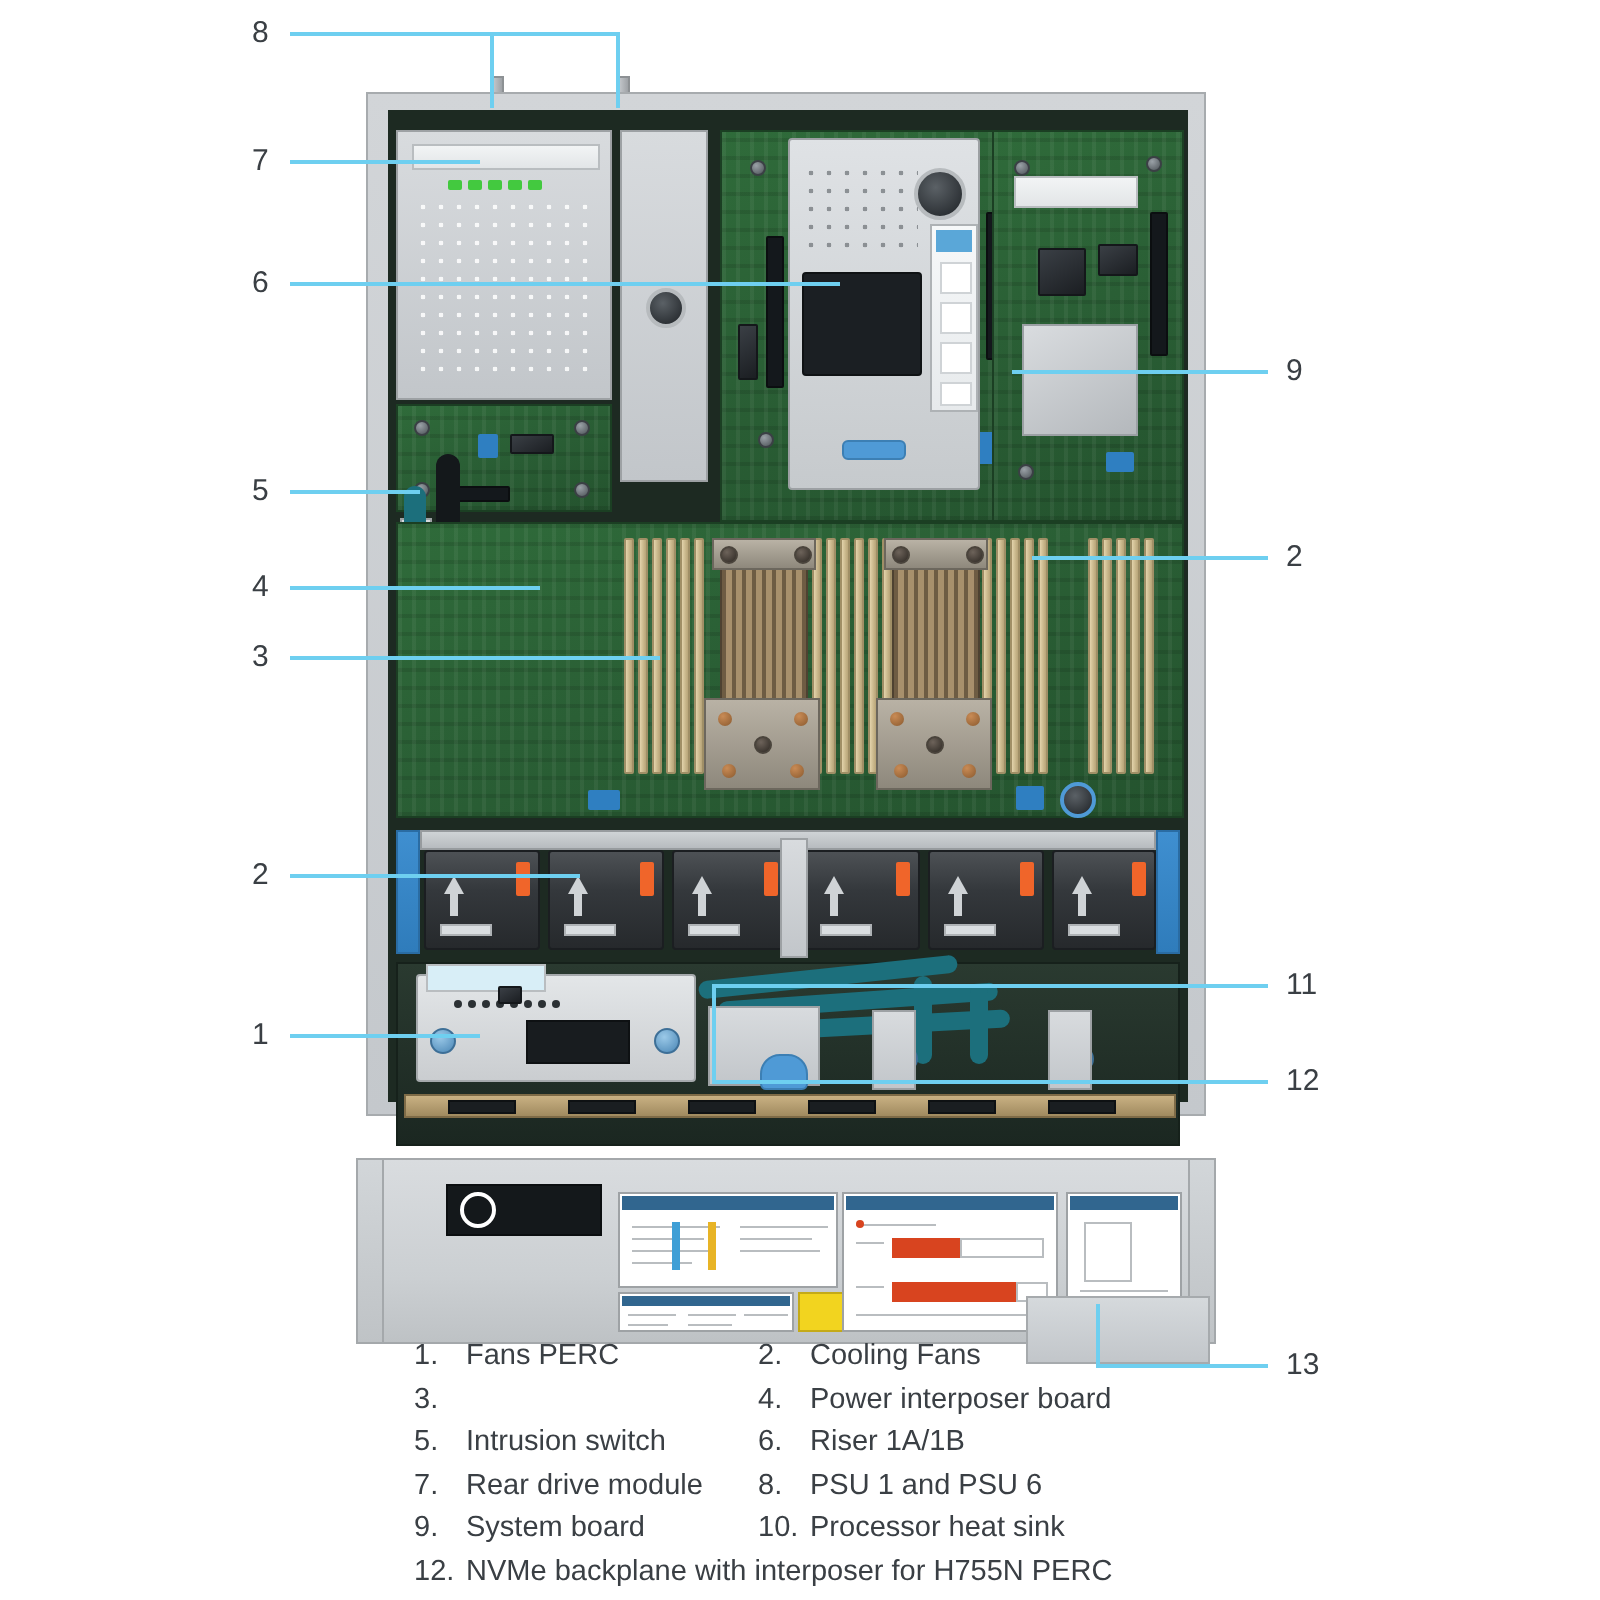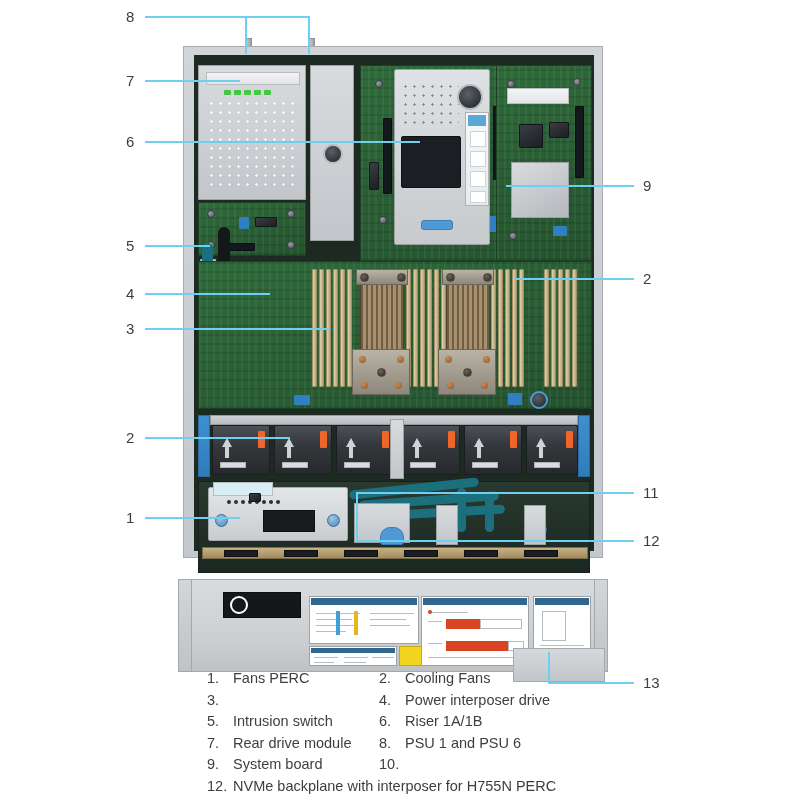--- a/index.html
+++ b/index.html
@@ -787,21 +787,21 @@
         <span class="lg-txt">Cooling Fans</span>
       </div>
     </div>
 
     <div class="legend-row">
       <div class="legend-cell c1">
         <span class="lg-num">3.</span>
       </div>
       <div class="legend-cell">
         <span class="lg-num">4.</span>
-        <span class="lg-txt">Power interposer drive</span>
+        <span class="lg-txt">Power interposer board</span>
       </div>
     </div>
 
     <div class="legend-row">
       <div class="legend-cell c1">
         <span class="lg-num">5.</span>
         <span class="lg-txt">Intrusion switch</span>
       </div>
       <div class="legend-cell">
         <span class="lg-num">6.</span>
@@ -820,20 +820,21 @@
       </div>
     </div>
 
     <div class="legend-row">
       <div class="legend-cell c1">
         <span class="lg-num">9.</span>
         <span class="lg-txt">System board</span>
       </div>
       <div class="legend-cell">
         <span class="lg-num">10.</span>
+        <span class="lg-txt">Processor heat sink</span>
       </div>
     </div>
 
     <div class="legend-row">
       <div class="legend-cell">
         <span class="lg-num">12.</span>
         <span class="lg-txt">NVMe backplane with interposer for H755N PERC</span>
       </div>
     </div>
 

